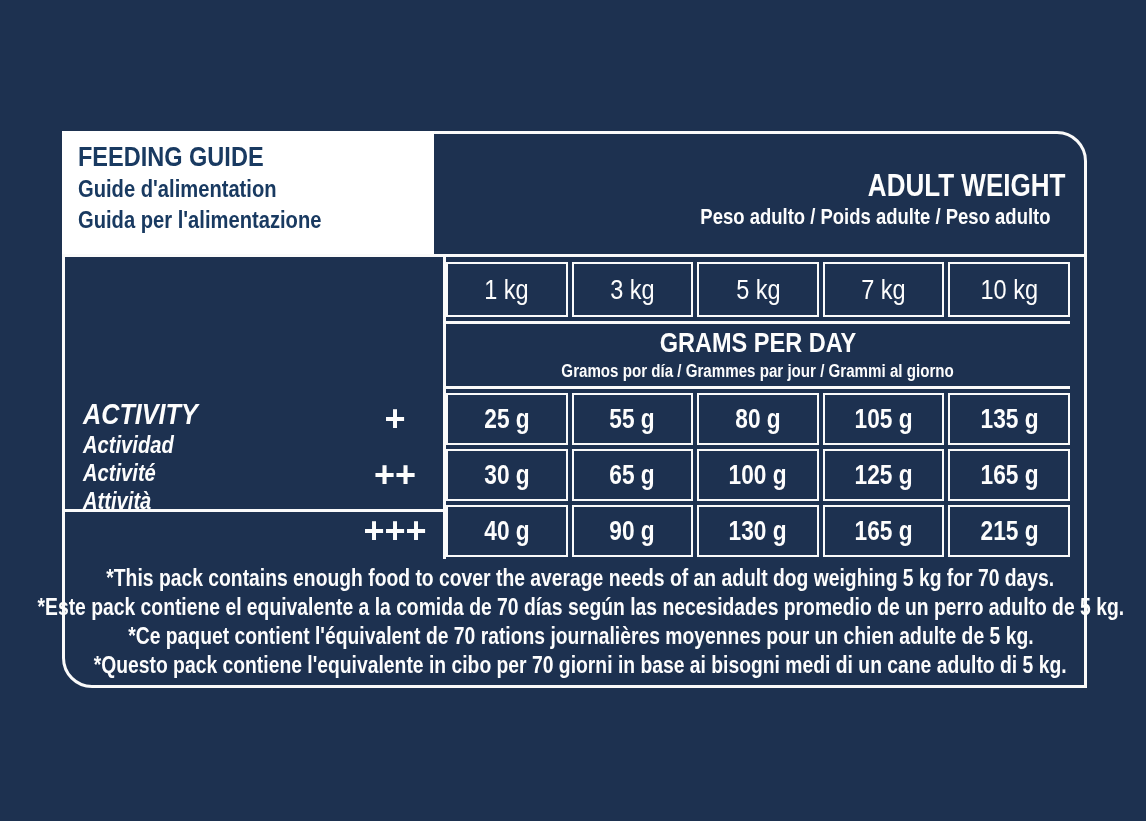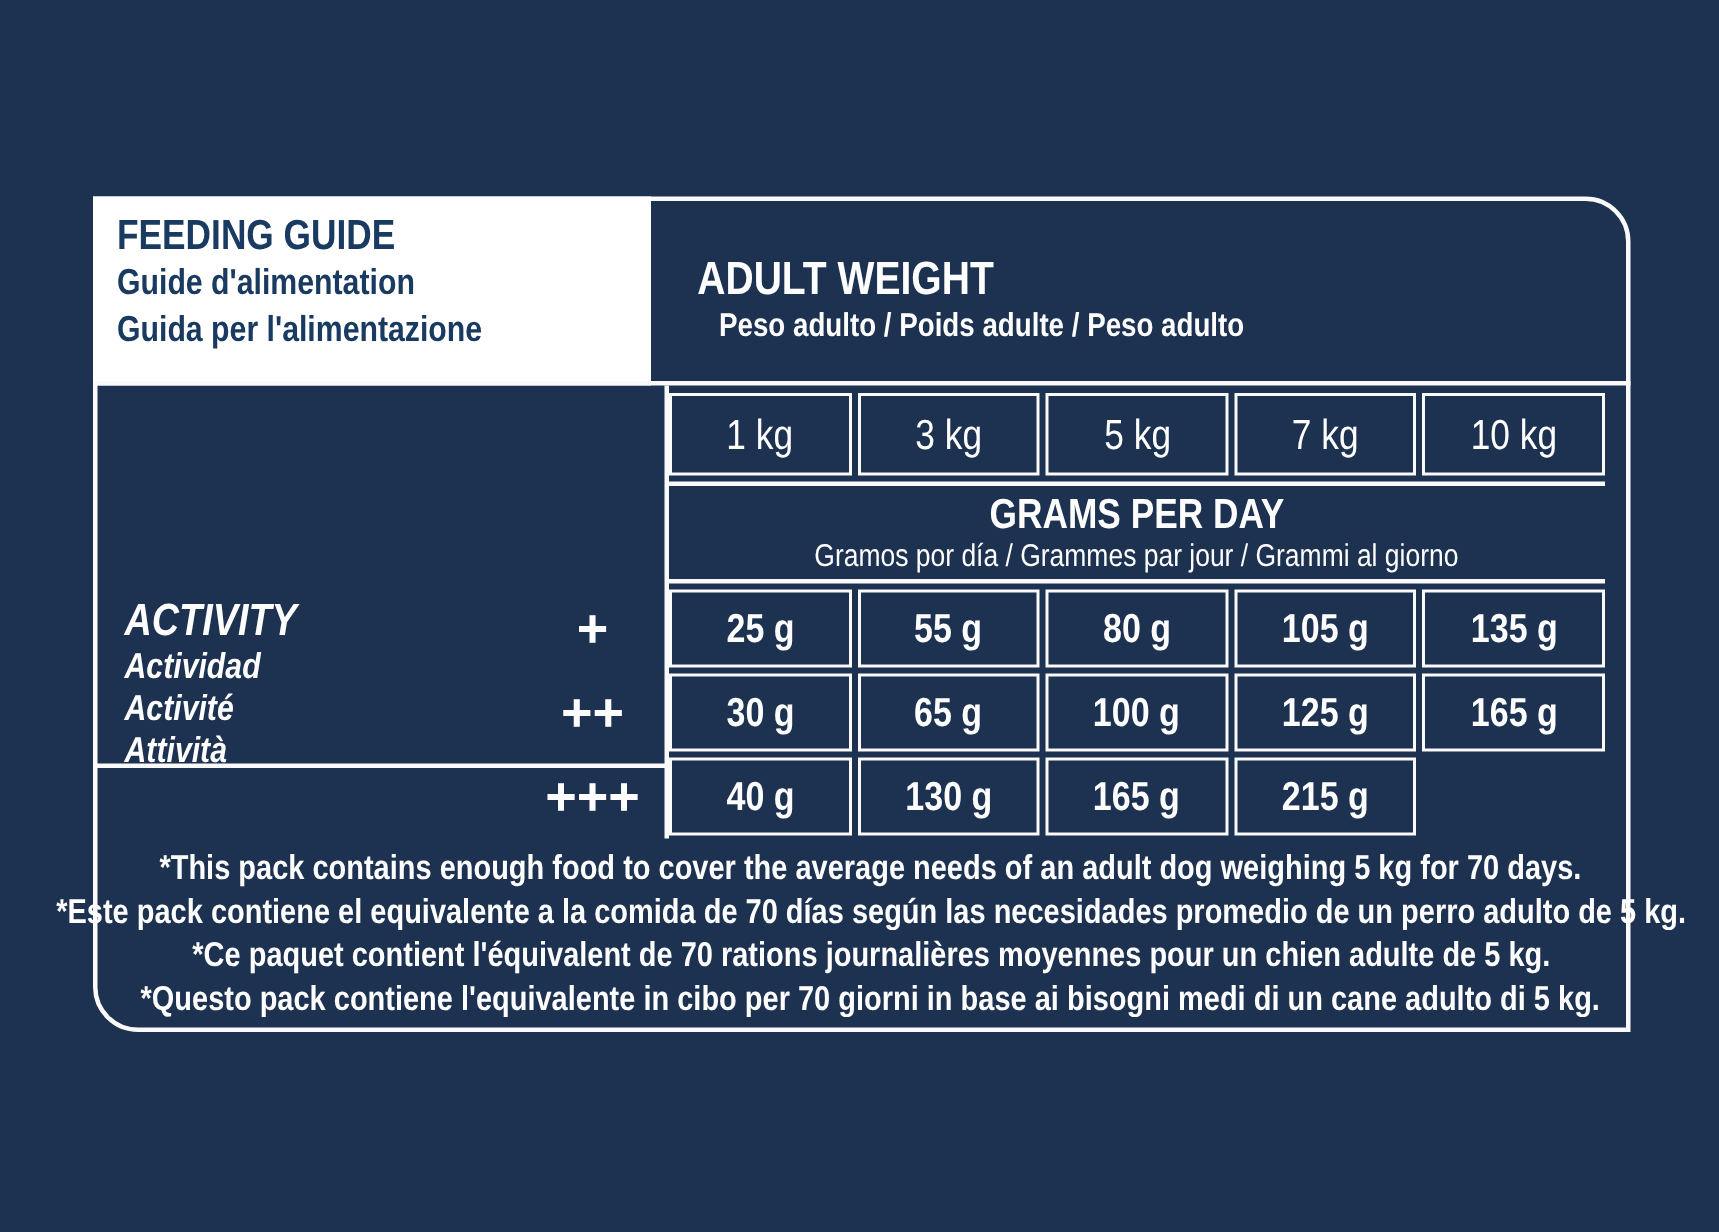--- a/index.html
+++ b/index.html
@@ -40,21 +40,21 @@
     padding: 10px 0 0 16px;
   }
   .fg-title { font-size: 28px; font-weight: 700; line-height: 32px; letter-spacing: 0; }
   .fg-sub   { font-size: 24px; font-weight: 700; line-height: 31px; }
 
   
   .aw-band {
     position: absolute;
     left: 381px; top: 0; right: 0; height: 120px;
     display: flex; flex-direction: column;
-    align-items: flex-start; justify-content: center;
+    align-items: flex-end; justify-content: center;
     color: var(--white-text); text-align: center;
     padding-top: 12px;
   }
   .aw-title { font-size: 31px; font-weight: 700; line-height: 34px; }
   .aw-sub   { font-size: 22px; font-weight: 700; line-height: 28px; }
 
   .sep-line {
     position: absolute;
     left: -3px; right: -3px; top: 120px; height: 3px;
     background: var(--line);
@@ -107,21 +107,21 @@
   .value-cell  { font-size: 27px; font-weight: 700; }
   .grams-band {
     grid-column: 1 / -1;
     border-top: 3px solid var(--line);
     border-bottom: 3px solid var(--line);
     display: flex; flex-direction: column;
     align-items: center; justify-content: center;
     color: var(--white-text); text-align: center;
   }
   .gb-title { font-size: 28px; font-weight: 700; line-height: 31px; }
-  .gb-sub   { font-size: 21px; font-weight: 400; line-height: 26px; }
+  .gb-sub   { font-size: 18px; font-weight: 700; line-height: 26px; }
 
   
   .footnotes {
     position: absolute;
     left: 12px; right: 0; top: 425px; height: 126px;
     display: flex; flex-direction: column;
     align-items: center; justify-content: center;
     color: var(--white-text); text-align: center;
   }
   .footnote { font-size: 23px; font-weight: 700; line-height: 29px; }
@@ -218,20 +218,23 @@
           <span class="cx">125 g</span>
         </div>
       <div class="cell value-cell">
           <span class="cx">165 g</span>
         </div>
 
       <div class="cell value-cell">
           <span class="cx">40 g</span>
         </div>
       <div class="cell value-cell">
+          <span class="cx">90 g</span>
+        </div>
+      <div class="cell value-cell">
           <span class="cx">130 g</span>
         </div>
       <div class="cell value-cell">
           <span class="cx">165 g</span>
         </div>
       <div class="cell value-cell">
           <span class="cx">215 g</span>
         </div>
     </div>
 

